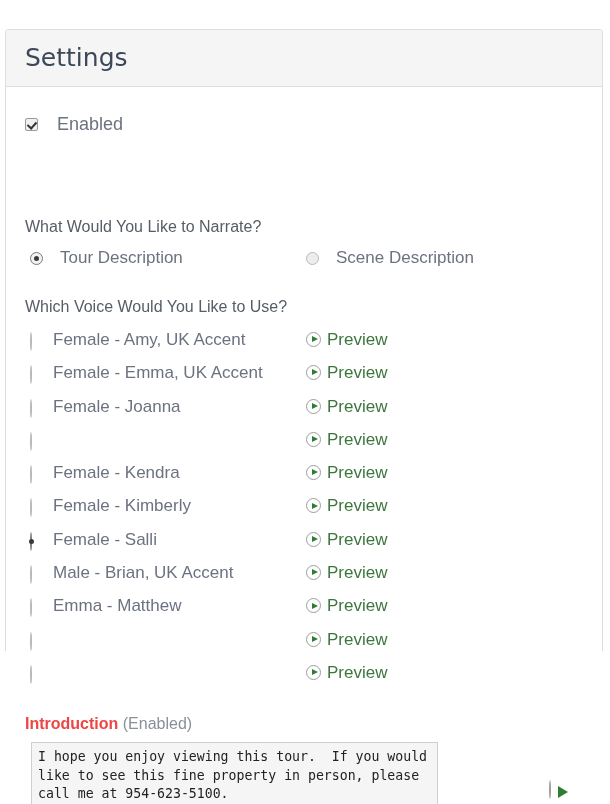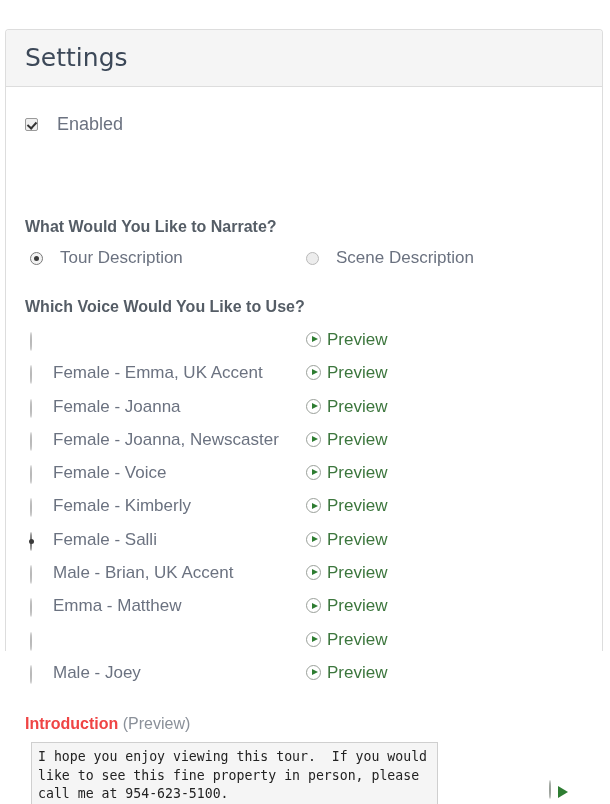--- a/index.html
+++ b/index.html
@@ -88,21 +88,21 @@
     margin-left: 19px;
     font-size: 18px;
     color: #6b7280;
     white-space: nowrap;
   }
 
   .section-heading {
     position: absolute;
     left: 19px;
     font-size: 16px;
-    font-weight: bold;
+    font-weight: normal;
     color: #555d66;
     white-space: nowrap;
   }
   #narrate-heading { top: 131px; }
   #voice-heading { top: 211px; }
 
   
   .radio {
     width: 13px;
     height: 13px;
@@ -320,20 +320,21 @@
         <span class="lbl">Scene Description</span>
       </div>
     </div>
 
     <div class="section-heading" id="voice-heading">Which Voice Would You Like to Use?</div>
 
     <div id="voice-list">
 
       <div class="voice-row">
         <span class="voice-radio-wrap"><span class="radio"></span></span>
+        <span class="voice-label">Female - Amy, UK Accent</span>
         <a class="preview-link" href="#">
           <span class="play-icon"></span>
           <span class="preview-text">Preview</span>
         </a>
       </div>
 
       <div class="voice-row">
         <span class="voice-radio-wrap"><span class="radio"></span></span>
         <span class="voice-label">Female - Emma, UK Accent</span>
         <a class="preview-link" href="#">
@@ -346,30 +347,29 @@
         <span class="voice-radio-wrap"><span class="radio"></span></span>
         <span class="voice-label">Female - Joanna</span>
         <a class="preview-link" href="#">
           <span class="play-icon"></span>
           <span class="preview-text">Preview</span>
         </a>
       </div>
 
       <div class="voice-row">
         <span class="voice-radio-wrap"><span class="radio"></span></span>
-        <span class="voice-label">Female - Joanna, Newscaster</span>
-        <a class="preview-link" href="#">
-          <span class="play-icon"></span>
-          <span class="preview-text">Preview</span>
-        </a>
-      </div>
-
-      <div class="voice-row">
-        <span class="voice-radio-wrap"><span class="radio"></span></span>
-        <span class="voice-label">Female - Voice</span>
+        <a class="preview-link" href="#">
+          <span class="play-icon"></span>
+          <span class="preview-text">Preview</span>
+        </a>
+      </div>
+
+      <div class="voice-row">
+        <span class="voice-radio-wrap"><span class="radio"></span></span>
+        <span class="voice-label">Female - Kendra</span>
         <a class="preview-link" href="#">
           <span class="play-icon"></span>
           <span class="preview-text">Preview</span>
         </a>
       </div>
 
       <div class="voice-row">
         <span class="voice-radio-wrap"><span class="radio"></span></span>
         <span class="voice-label">Female - Kimberly</span>
         <a class="preview-link" href="#">
@@ -408,32 +408,31 @@
       <div class="voice-row">
         <span class="voice-radio-wrap"><span class="radio"></span></span>
         <a class="preview-link" href="#">
           <span class="play-icon"></span>
           <span class="preview-text">Preview</span>
         </a>
       </div>
 
       <div class="voice-row">
         <span class="voice-radio-wrap"><span class="radio"></span></span>
-        <span class="voice-label">Male - Joey</span>
         <a class="preview-link" href="#">
           <span class="play-icon"></span>
           <span class="preview-text">Preview</span>
         </a>
       </div>
 
     </div>
 
     <div id="intro-heading">
       <span class="strong">Introduction</span>
-      <span class="opt">(Preview)</span>
+      <span class="opt">(Enabled)</span>
     </div>
 
     <textarea id="intro-textarea" style="">I hope you enjoy viewing this tour.  If you would like to see this fine property in person, please call me at 954-623-5100.</textarea>
 
     <a id="intro-preview" href="#">
       <span class="big-play"></span>
       <div class="big-preview-text">Preview</div>
     </a>
 
   </div>

